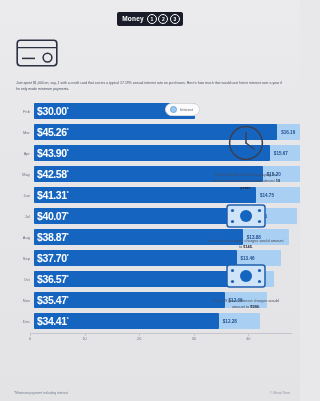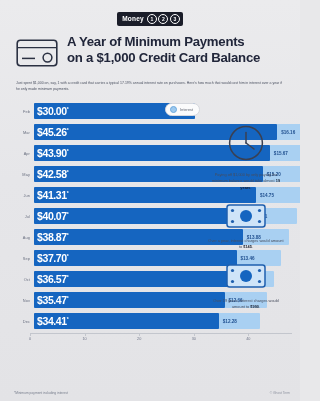--- a/index.html
+++ b/index.html
@@ -161,24 +161,20 @@
 
   <div class="title-row">
     <span class="card-icon">
       <svg width="42" height="28" viewBox="0 0 42 28">
         <rect x="1.2" y="1.2" width="39.6" height="25.6" rx="3.2" fill="none" stroke="#2b3142" stroke-width="1.6"></rect>
         <line x1="1.2" y1="8.6" x2="40.8" y2="8.6" stroke="#2b3142" stroke-width="1.4"></line>
         <line x1="6" y1="19.4" x2="19" y2="19.4" stroke="#2b3142" stroke-width="1.5"></line>
         <circle cx="31.5" cy="18.6" r="4.4" fill="none" stroke="#2b3142" stroke-width="1.5"></circle>
       </svg>
     </span>
-    <div class="headline">
-      <div>A Year of Minimum Payments</div>
-      <div>on a $1,000 Credit Card Balance</div>
-    </div>
   </div>
 
   <div class="intro">Just spent $1,000 on, say, 1 with a credit card that carries a typical 17.19% annual interest rate on purchases. Here's how much that would cost him in interest over a year if he only made minimum payments.</div>
 
   <div class="chart">
 
     <div class="legend">
       <span class="legend-swatch"></span>
       <span class="legend-label">Interest</span>
     </div>

